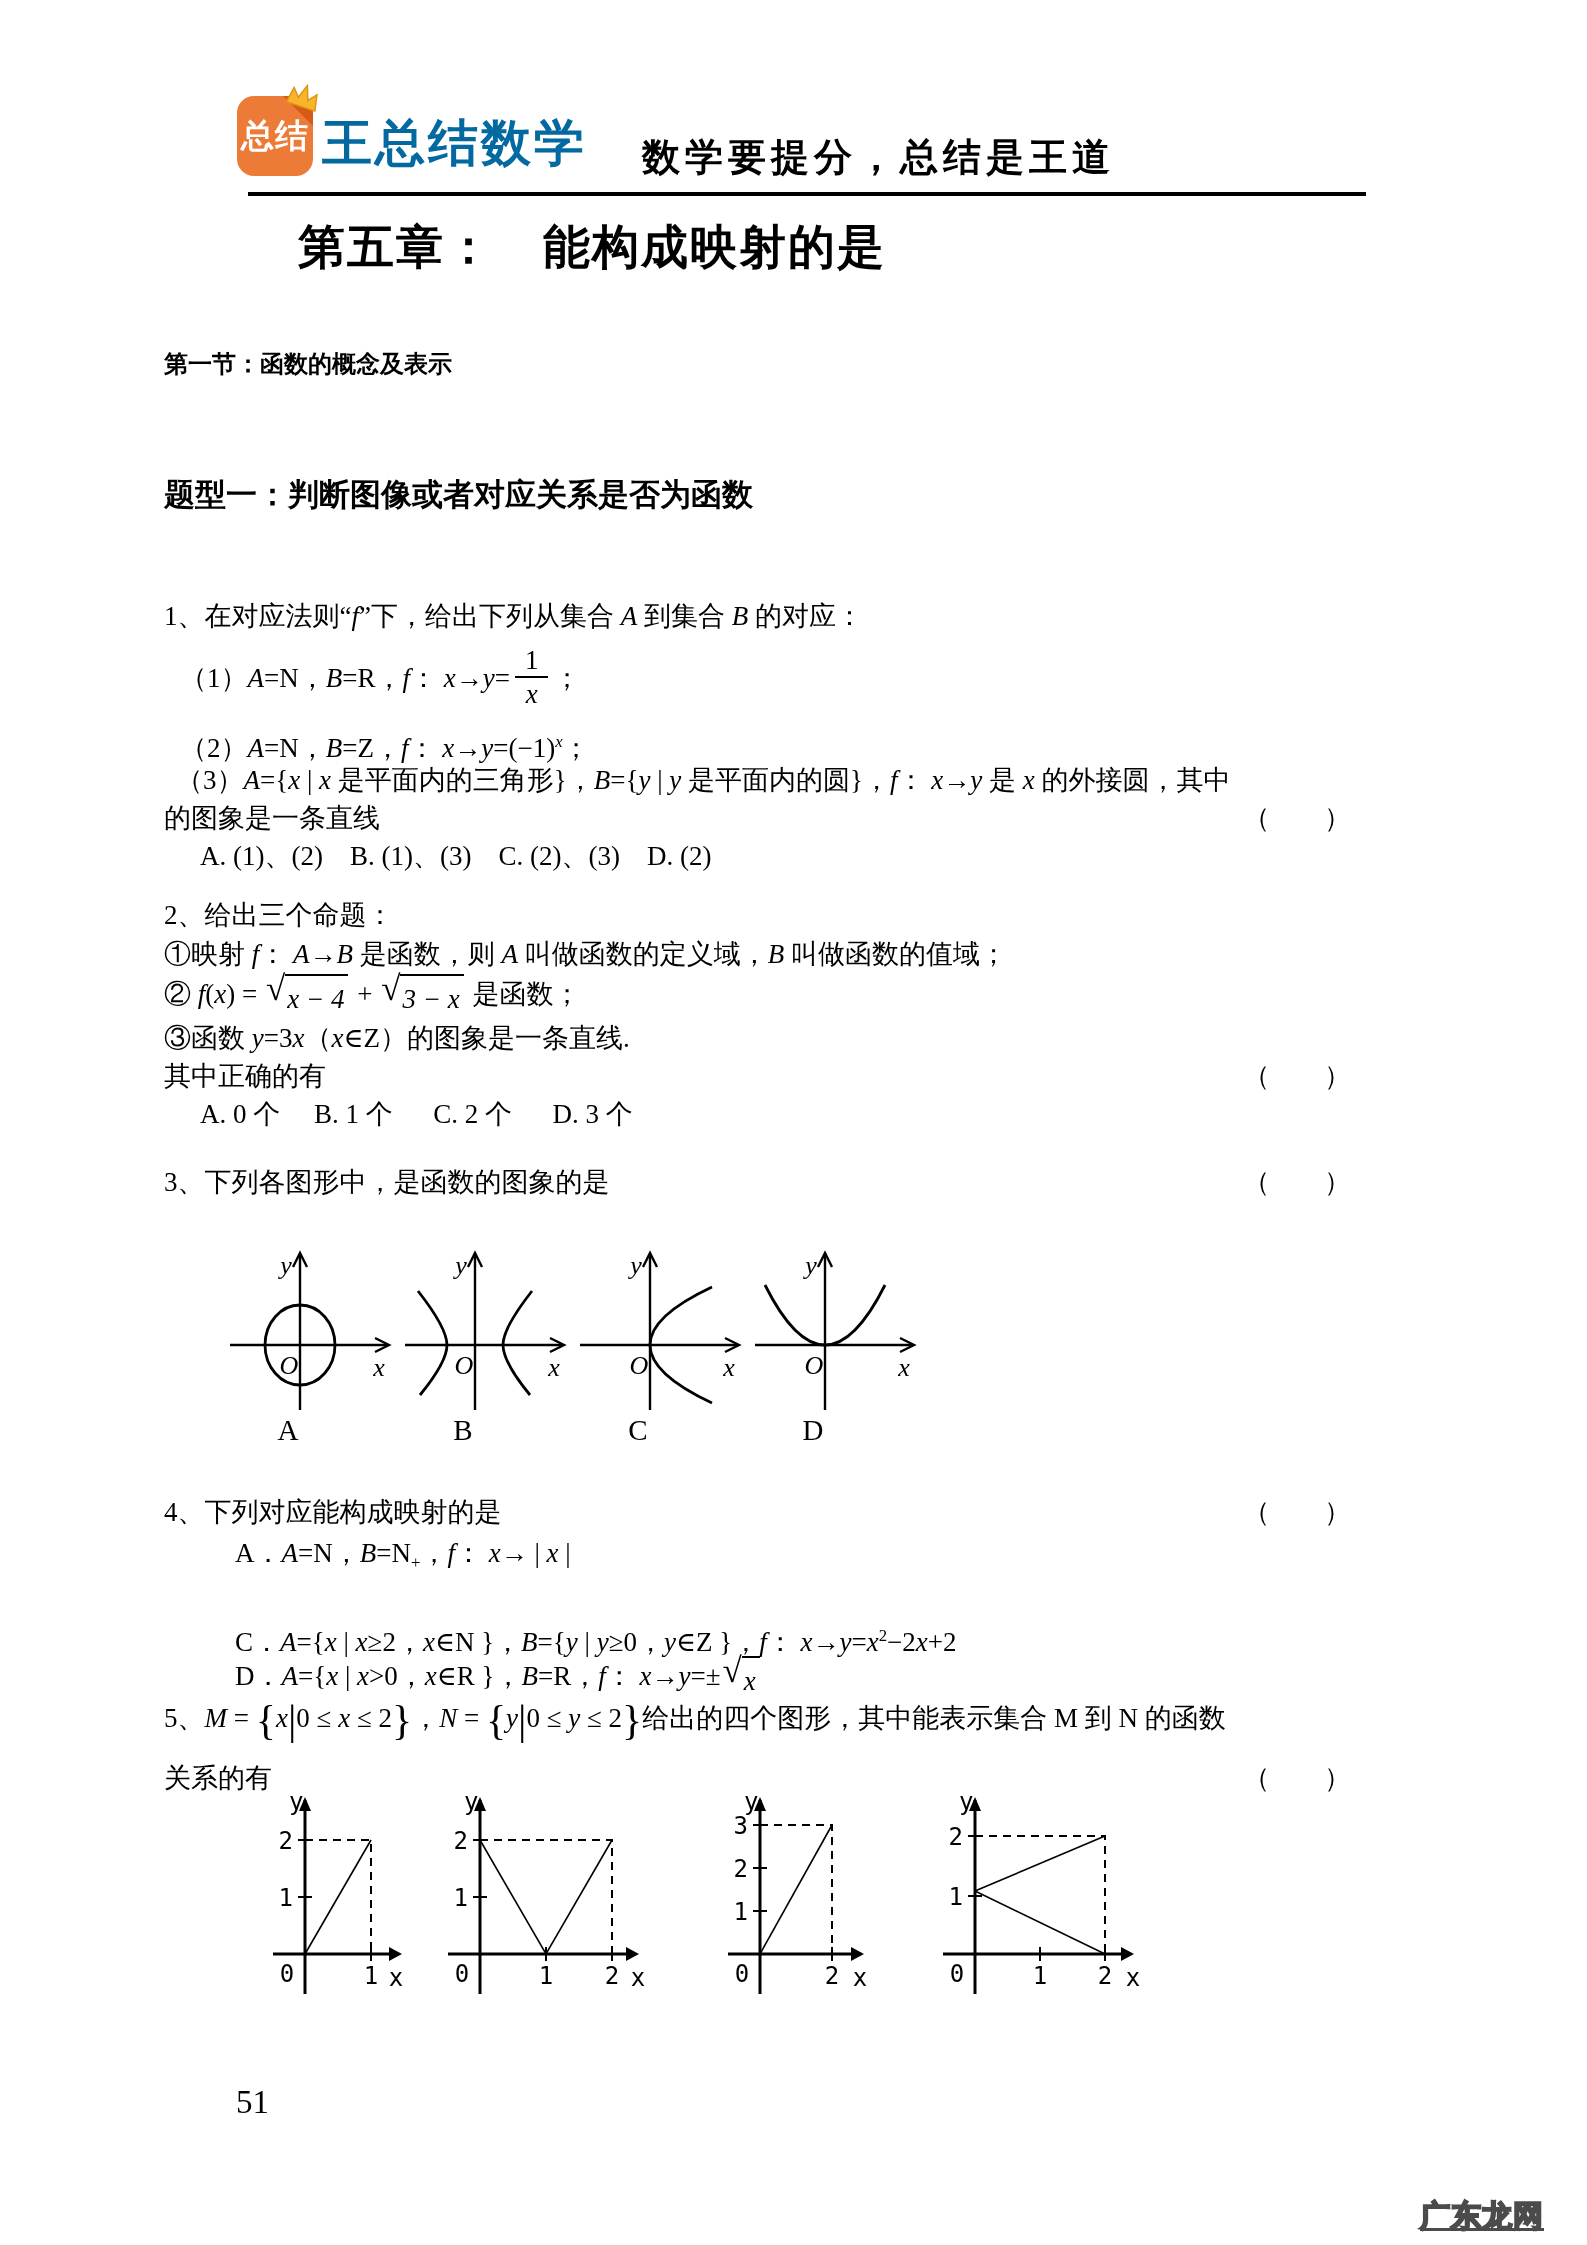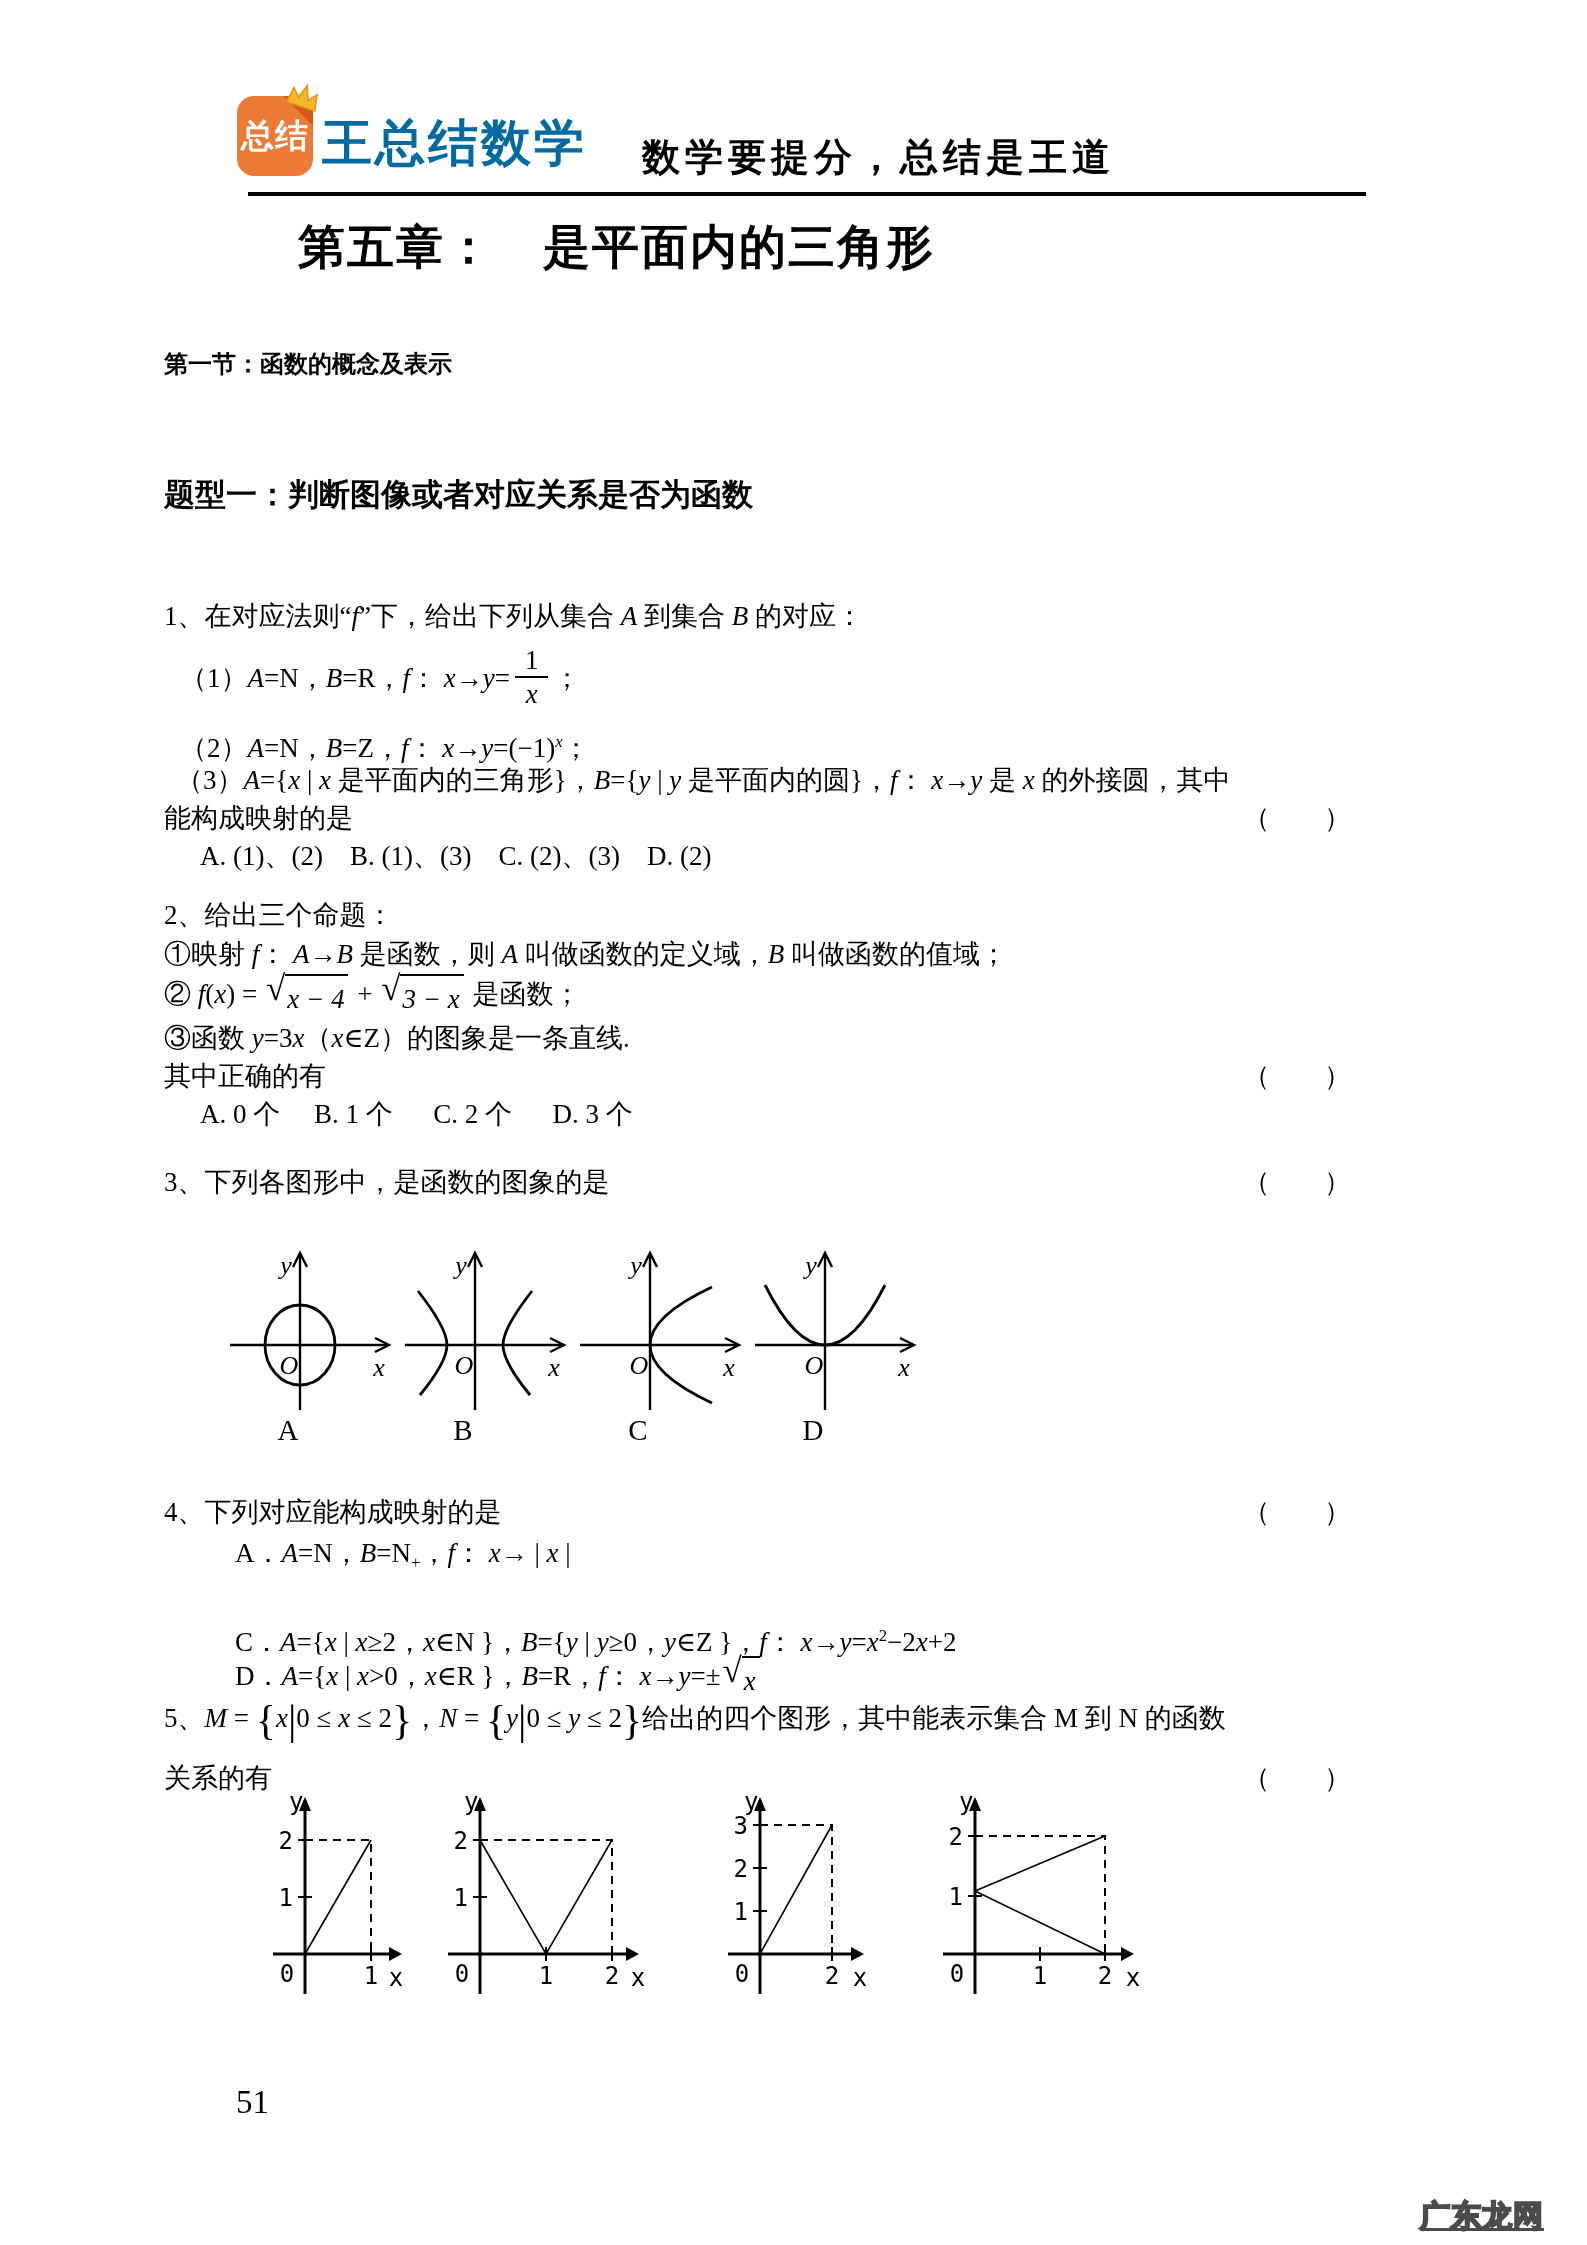--- a/index.html
+++ b/index.html
@@ -57,29 +57,29 @@
     <span class="badge-fold"></span>
     <svg class="crown" viewBox="0 0 36 26">
       <polygon points="3,24 6,8 13,16 18,2 23,16 30,8 33,24" fill="#f7b42c" stroke="#e0940f" stroke-width="1.5"></polygon>
     </svg>
     <span class="badge-text">总结</span>
   </div>
   <div class="brand">王总结数学</div>
   <div class="tagline">数学要提分，总结是王道</div>
   <div class="divider"></div>
 
-  <div class="chapter">第五章：　是平面内的三角形</div>
+  <div class="chapter">第五章：　能构成映射的是</div>
   <div class="section">第一节：函数的概念及表示</div>
   <div class="topic">题型一：判断图像或者对应关系是否为函数</div>
 
   <div class="line" style="left:164px;top:598px"><span>1、在对应法则“</span><span class="it">f</span><span>”下，给出下列从集合 </span><span class="it">A</span><span> 到集合 </span><span class="it">B</span><span> 的对应：</span></div>
   <div class="line flexline" style="left:180px;top:632px;height:92px"><span>（1）</span><span class="it">A</span><span>=N，</span><span class="it">B</span><span>=R，</span><span class="it">f</span><span>： </span><span class="it">x</span><span>→</span><span class="it">y</span><span>=</span><span class="frac"><span class="num">1</span><span class="den it">x</span></span><span>；</span></div>
   <div class="line" style="left:180px;top:724px"><span>（2）</span><span class="it">A</span><span>=N，</span><span class="it">B</span><span>=Z，</span><span class="it">f</span><span>： </span><span class="it">x</span><span>→</span><span class="it">y</span><span>=(−1)</span><span class="sup it">x</span><span>；</span></div>
   <div class="line" style="left:176px;top:762px"><span>（3）</span><span class="it">A</span><span>={</span><span class="it">x</span><span> | </span><span class="it">x</span><span> 是平面内的三角形}，</span><span class="it">B</span><span>={</span><span class="it">y</span><span> | </span><span class="it">y</span><span> 是平面内的圆}，</span><span class="it">f</span><span>： </span><span class="it">x</span><span>→</span><span class="it">y</span><span> 是 </span><span class="it">x</span><span> 的外接圆，其中</span></div>
-  <div class="line" style="left:164px;top:800px">能构成映射的是</div>
+  <div class="line" style="left:164px;top:800px">的图象是一条直线</div>
   <div class="blank" style="top:800px">（　　）</div>
   <div class="line" style="left:200px;top:838px">A. (1)、(2)    B. (1)、(3)    C. (2)、(3)    D. (2)</div>
 
   <div class="line" style="left:164px;top:897px">2、给出三个命题：</div>
   <div class="line" style="left:164px;top:936px"><span>①映射 </span><span class="it">f</span><span>： </span><span class="it">A</span><span>→</span><span class="it">B</span><span> 是函数，则 </span><span class="it">A</span><span> 叫做函数的定义域，</span><span class="it">B</span><span> 叫做函数的值域；</span></div>
   <div class="line" style="left:164px;top:974px;height:48px"><span>② </span><span class="it">f</span><span>(</span><span class="it">x</span><span>) = </span><span class="sqrt"><span class="rad">√</span><span class="radicand it">x − 4</span></span><span> + </span><span class="sqrt"><span class="rad">√</span><span class="radicand it">3 − x</span></span><span> 是函数；</span></div>
   <div class="line" style="left:164px;top:1020px"><span>③函数 </span><span class="it">y</span><span>=3</span><span class="it">x</span><span>（</span><span class="it">x</span><span>∈Z）的图象是一条直线.</span></div>
   <div class="line" style="left:164px;top:1058px">其中正确的有</div>
   <div class="blank" style="top:1058px">（　　）</div>
   <div class="line" style="left:200px;top:1096px">A. 0 个     B. 1 个      C. 2 个      D. 3 个</div>

